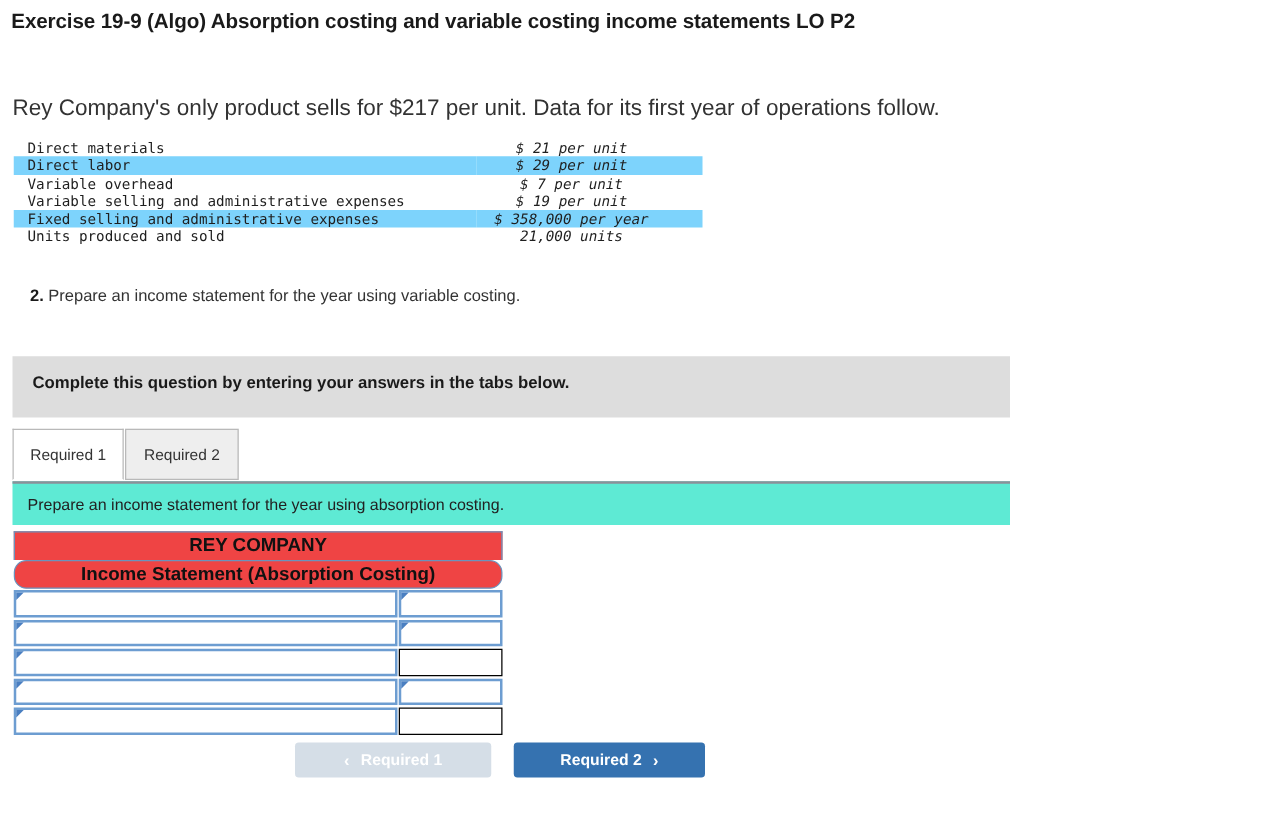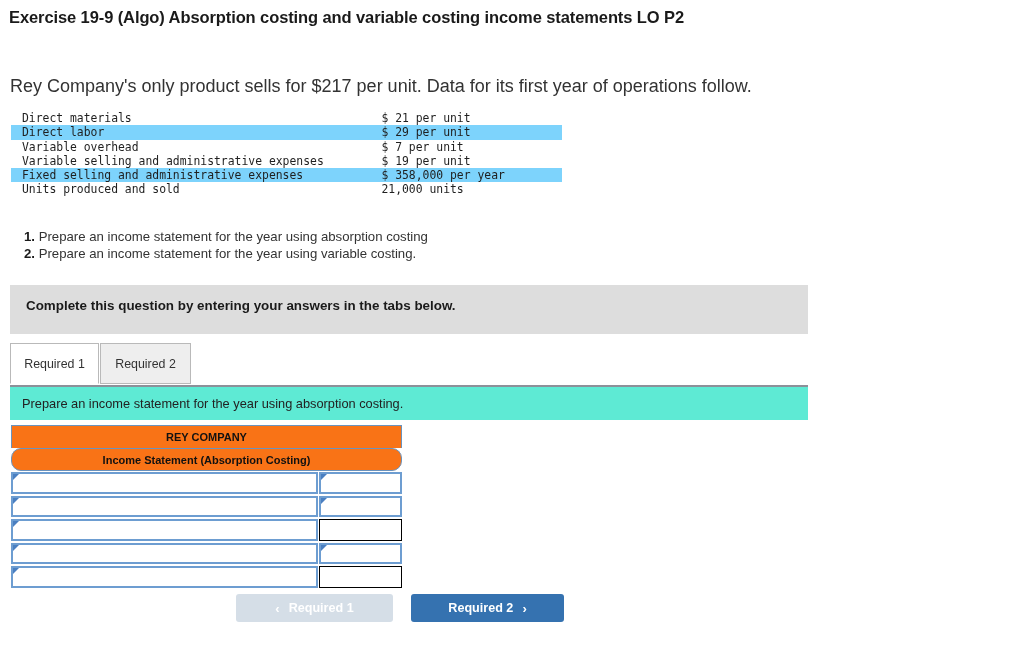--- a/index.html
+++ b/index.html
@@ -39,21 +39,21 @@
   .facts {
     position: absolute;
     left: 11px; top: 111px;
     width: 551px;
     border-collapse: collapse;
     font-family: "DejaVu Sans Mono", monospace;
     font-size: 11.4px;
     color: #1f1f1f;
   }
   .facts td { padding: 0 0 0 11px; height: 14.3px; line-height: 14.3px; white-space: nowrap; }
-  .facts td.num { text-align: left; padding: 0 29px 0 0; }
+  .facts td.num { text-align: center; padding: 0 29px 0 0; font-style: italic; }
   .facts tr.alt { background: #7dd3fc; }
 
   
   .reqlist {
     position: absolute;
     left: 24px; top: 228px;
     font-size: 13.2px;
     color: #333333;
     line-height: 17px;
   }
@@ -118,25 +118,25 @@
   }
 
   
   .sheet {
     position: absolute;
     left: 11px; top: 425px;
     width: 391px;
   }
   .sheet-hdr {
     height: 23px;
-    background: #f97316;
+    background: #ef4444;
     border: 1px solid #6b93bd;
     border-bottom: none;
     text-align: center;
-    font-size: 11px;
+    font-size: 15px;
     font-weight: bold;
     color: #111111;
     line-height: 22px;
   }
   .sheet-hdr.second { border-bottom: 1px solid #6b93bd; border-radius: 10px; }
 
   .srow { position: relative; height: 23.5px; width: 391px; }
   .cellbox {
     position: absolute;
     top: 1px;
@@ -219,24 +219,20 @@
       </tr>
       <tr>
         <td>Units produced and sold</td>
         <td class="num">21,000 units</td>
       </tr>
     </tbody>
   </table>
 
   <div class="reqlist">
     <div class="ritem">
-      <span class="rnum">1.</span>
-      <span>Prepare an income statement for the year using absorption costing</span>
-    </div>
-    <div class="ritem">
       <span class="rnum">2.</span>
       <span>Prepare an income statement for the year using variable costing.</span>
     </div>
   </div>
 
   <div class="gray-banner">
     <div class="gb-text">Complete this question by entering your answers in the tabs below.</div>
   </div>
 
   <div class="tabstrip">

